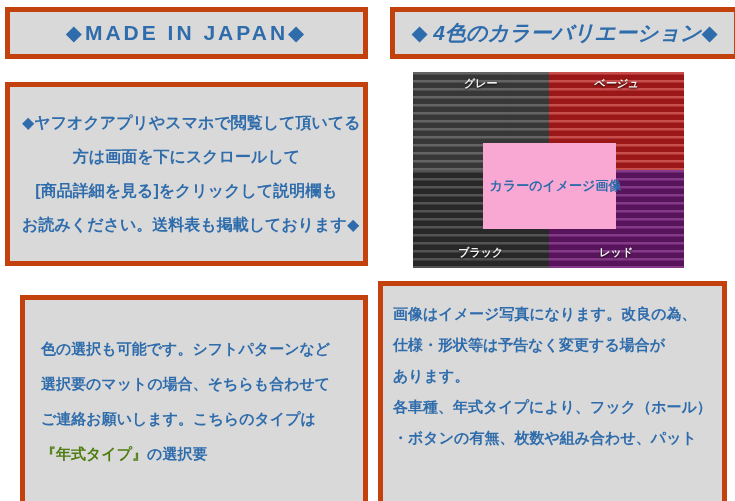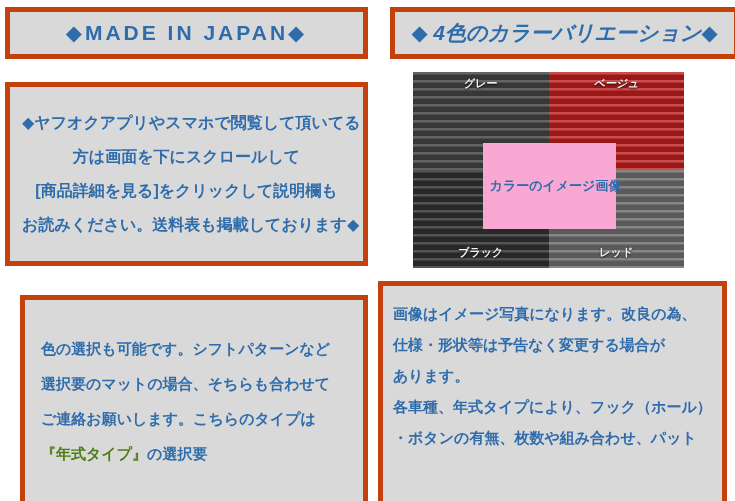--- a/index.html
+++ b/index.html
@@ -100,21 +100,21 @@
     text-align: center;
     color: #f2f2f2;
     font-size: 11px;
     font-weight: bold;
     text-shadow: 0 1px 2px rgba(0,0,0,.85);
     z-index: 3;
   }
   #swatch-gray    { left: 0;   top: 0;   background: #4a4a4a; }
   #swatch-beige   { left: 50%; top: 0;   background: #b91c1c; font-style: italic; }
   #swatch-black   { left: 0;   top: 50%; background: #404040; }
-  #swatch-red     { left: 50%; top: 50%; background: #737373; }
+  #swatch-red     { left: 50%; top: 50%; background: #701a75; }
 
   #swatch-gray .ribs {
     background: repeating-linear-gradient(180deg,
       rgba(255,255,255,0.14) 0px, rgba(255,255,255,0.14) 2px,
       rgba(0,0,0,0.26) 3px, rgba(0,0,0,0.26) 8px);
   }
   #swatch-beige .ribs {
     background: repeating-linear-gradient(180deg,
       rgba(255,255,255,0.22) 0px, rgba(255,255,255,0.22) 2px,
       rgba(0,0,0,0.16) 3px, rgba(0,0,0,0.16) 8px);

